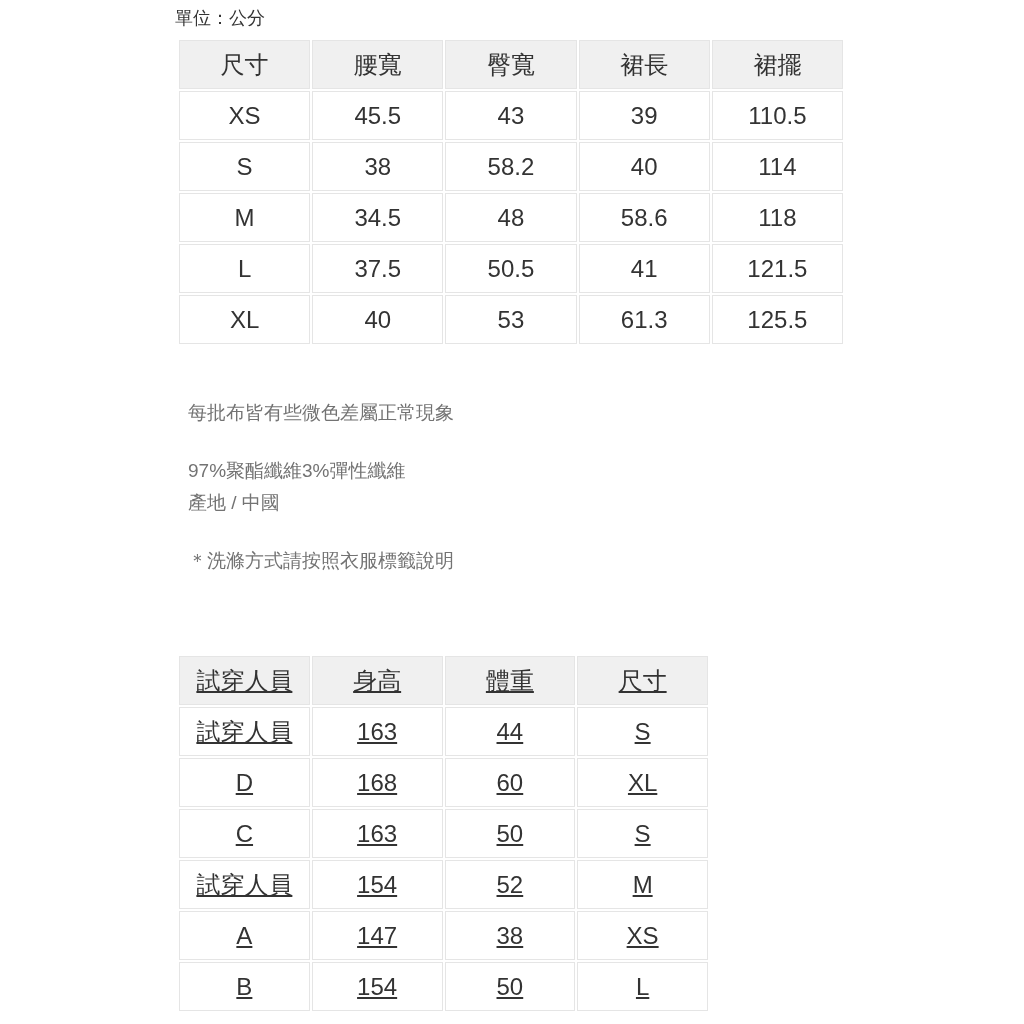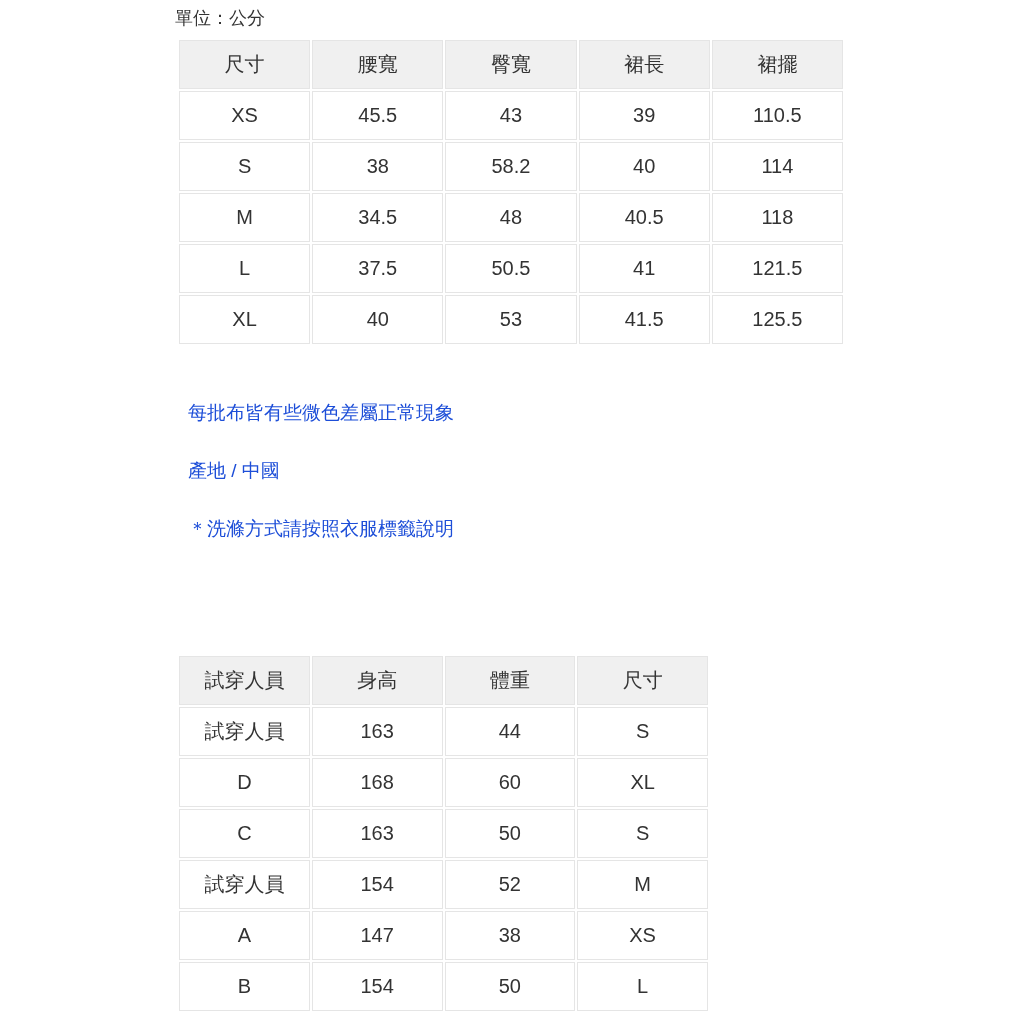--- a/index.html
+++ b/index.html
@@ -37,43 +37,44 @@
   }
   .size-table {
     left: 177px;
     top: 38px;
     width: 668px;
   }
   .fitting-table {
     left: 177px;
     top: 654px;
     width: 533px;
+    text-decoration: underline;
   }
   th, td {
     border: 1px solid var(--border-color);
     height: 49px;
     padding: 4px;
     text-align: center;
     vertical-align: middle;
-    font-size: 20px;
+    font-size: 24px;
     font-weight: 500;
     color: var(--text-color);
     background: #ffffff;
   }
   th {
     background: var(--header-bg);
     font-weight: 500;
   }
   .notes {
     position: absolute;
     left: 188px;
     top: 397px;
     font-size: 19px;
     line-height: 32px;
-    color: #1d4ed8;
+    color: #737373;
   }
   .note-group { margin: 0 0 26px 0; }
   .note-line { white-space: nowrap; }
 </style>
 </head>
 <body>
 
 <div class="unit-label">單位：公分</div>
 
 <table class="size-table">
@@ -98,45 +99,46 @@
       <td>S</td>
       <td>38</td>
       <td>58.2</td>
       <td>40</td>
       <td>114</td>
     </tr>
     <tr>
       <td>M</td>
       <td>34.5</td>
       <td>48</td>
-      <td>40.5</td>
+      <td>58.6</td>
       <td>118</td>
     </tr>
     <tr>
       <td>L</td>
       <td>37.5</td>
       <td>50.5</td>
       <td>41</td>
       <td>121.5</td>
     </tr>
     <tr>
       <td>XL</td>
       <td>40</td>
       <td>53</td>
-      <td>41.5</td>
+      <td>61.3</td>
       <td>125.5</td>
     </tr>
   </tbody>
 </table>
 
 <div class="notes">
   <div class="note-group">
     <div class="note-line">每批布皆有些微色差屬正常現象</div>
   </div>
   <div class="note-group">
+    <div class="note-line">97%聚酯纖維3%彈性纖維</div>
     <div class="note-line">產地 / 中國</div>
   </div>
   <div class="note-group">
     <div class="note-line">＊洗滌方式請按照衣服標籤說明</div>
   </div>
 </div>
 
 <table class="fitting-table">
   <thead>
     <tr>

